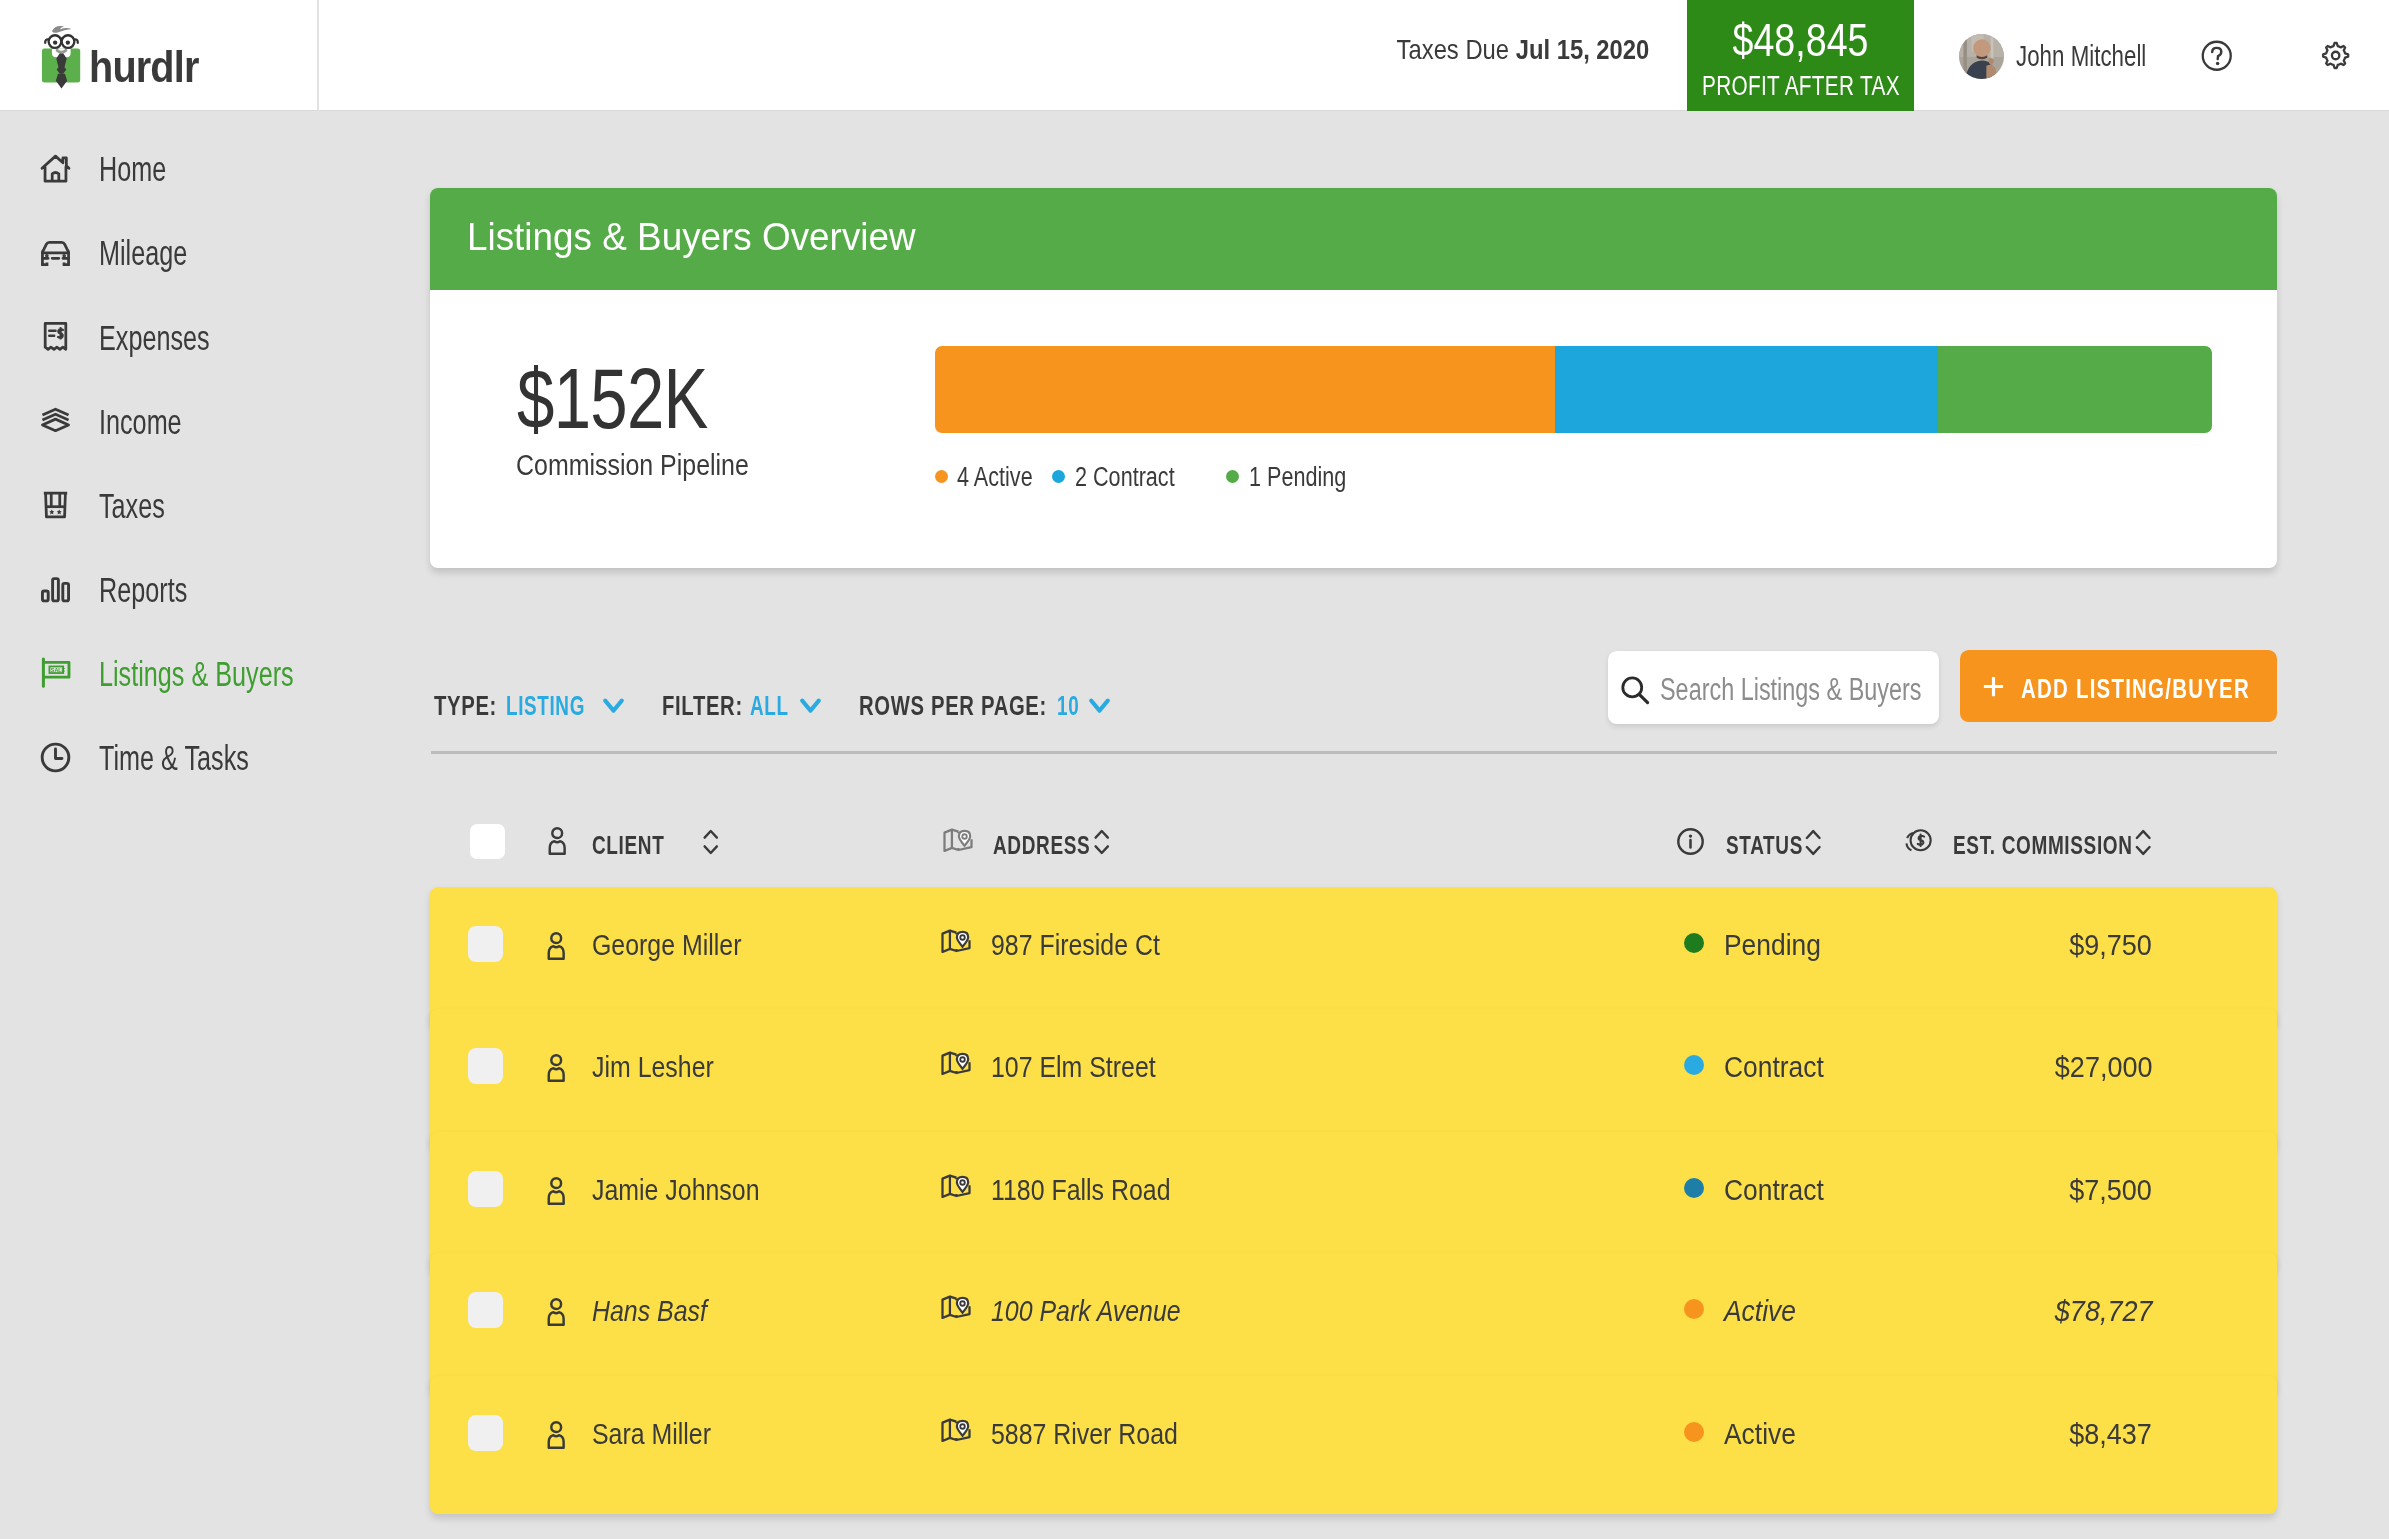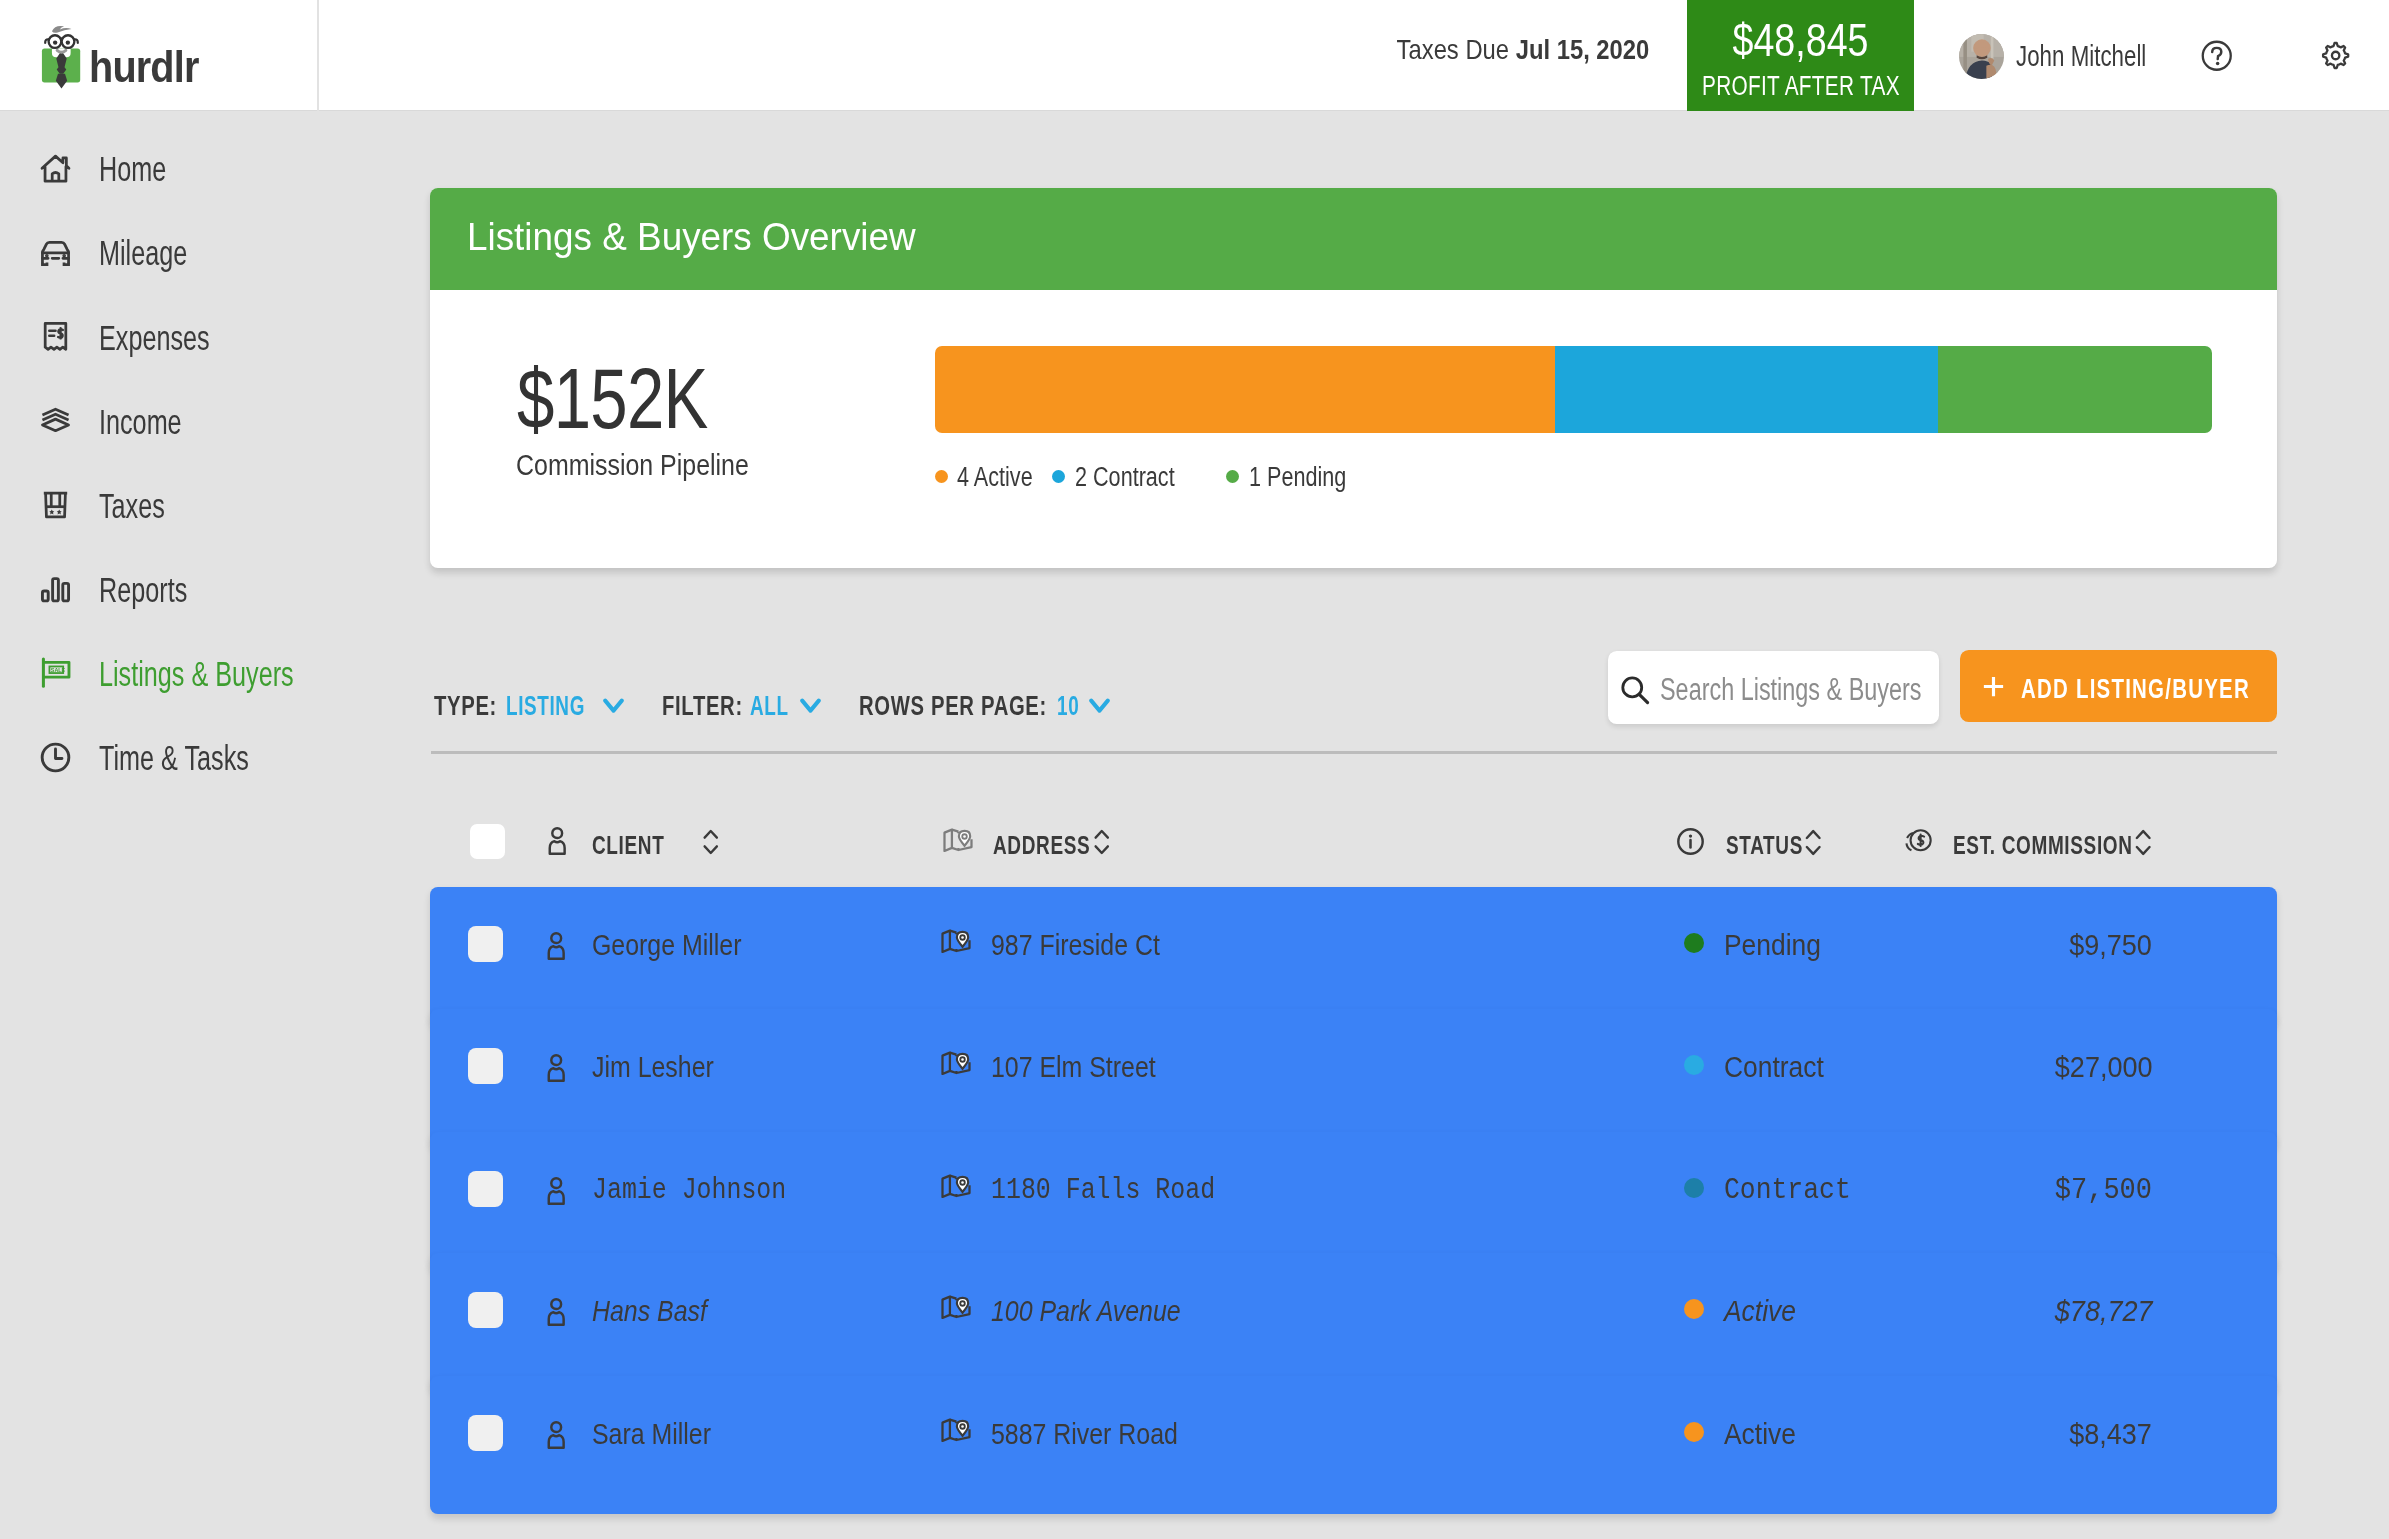--- a/index.html
+++ b/index.html
@@ -25,21 +25,21 @@
 .pbar .seg { position:absolute; top:0; height:87px; }
 .ldot { position:absolute; top:282px; width:13px; height:13px; border-radius:50%; }
 
 
 .searchbox { position:absolute; left:1608px; top:651px; width:331px; height:73px; background:#fff; border-radius:8.7px; box-shadow:0 2.6px 5.2px rgba(0,0,0,0.10); }
 .addbtn { position:absolute; left:1960px; top:650px; width:317px; height:72px; background:#f7941e; border-radius:8.7px; }
 .hrule { position:absolute; left:431px; top:751px; width:1846px; height:2.6px; background:#bcbcbc; }
 
 
 .hcheck { position:absolute; left:470px; top:824px; width:35px; height:35px; background:#fff; border-radius:7px; }
-.row { position:absolute; left:430px; width:1847px; height:138px; background:#3b82f6; border-radius:7.9px; box-shadow:0 4.4px 7px rgba(0,0,0,0.13);padding-left:9px; }
+.row { position:absolute; left:430px; width:1847px; height:138px; background:#fde047; border-radius:7.9px; box-shadow:0 4.4px 7px rgba(0,0,0,0.13);padding-left:9px; }
 .rcheck { position:absolute; left:38px; top:39px; width:35px; height:36px; background:#f0f0f0; border-radius:7.9px; }
 .sdot { position:absolute; left:1254px; top:46px; width:20px; height:20px; border-radius:50%; }
 </style>
 </head>
 <body>
 <div id="page">
 
   <div class="topbar"></div>
   <div class="topdivider"></div>
 
@@ -344,21 +344,21 @@
             </g>
             <path d="M24.5 4.5 Q31 4.5 31 10.7 Q31 14 24.5 21.5 Q18 14 18 10.7 Q18 4.5 24.5 4.5 Z" fill="#fff" stroke="#3a3a3a" stroke-width="2.5"></path>
             <circle cx="24.5" cy="10.9" r="2.6" fill="none" stroke="#3a3a3a" stroke-width="2.1"></circle>
           </svg>
         </div>
     <div class="t" style="left:561px; top:43px; font-size:30px; transform:scaleX(0.83);">107 Elm Street</div>
     <div class="sdot" style="background:#29abe2;"></div>
     <div class="t" style="left:1294px; top:43px; font-size:30px; transform:scaleX(0.88);">Contract</div>
     <div class="tr" style="right:125px; top:43px; font-size:30px; transform:scaleX(0.9);">$27,000</div>
   </div>
-  <div class="row" style="top:1132px;font-family:Liberation Mono, monospace;">
+  <div class="row" style="top:1132px;">
     <div class="rcheck"></div>
     <div style="position:absolute; left:117px; top:45px;">
           <svg width="18.4" height="28" viewBox="0 0 21 32">
             <circle cx="10.5" cy="7" r="5.6" fill="none" stroke="#3a3a3a" stroke-width="2.8"></circle>
             <path d="M2 30.6 L2 24 Q2 17.6 7.3 16.2 Q10.5 18.4 13.7 16.2 Q19 17.6 19 24 L19 30.6 Z" fill="none" stroke="#3a3a3a" stroke-width="2.8" stroke-linejoin="round"></path>
           </svg>
         </div>
     <div class="t" style="left:162px; top:43px; font-size:30px; transform:scaleX(0.83);">Jamie Johnson</div>
     <div style="position:absolute; left:511px; top:41px;">
           <svg width="30" height="27" viewBox="0 0 34 31">

